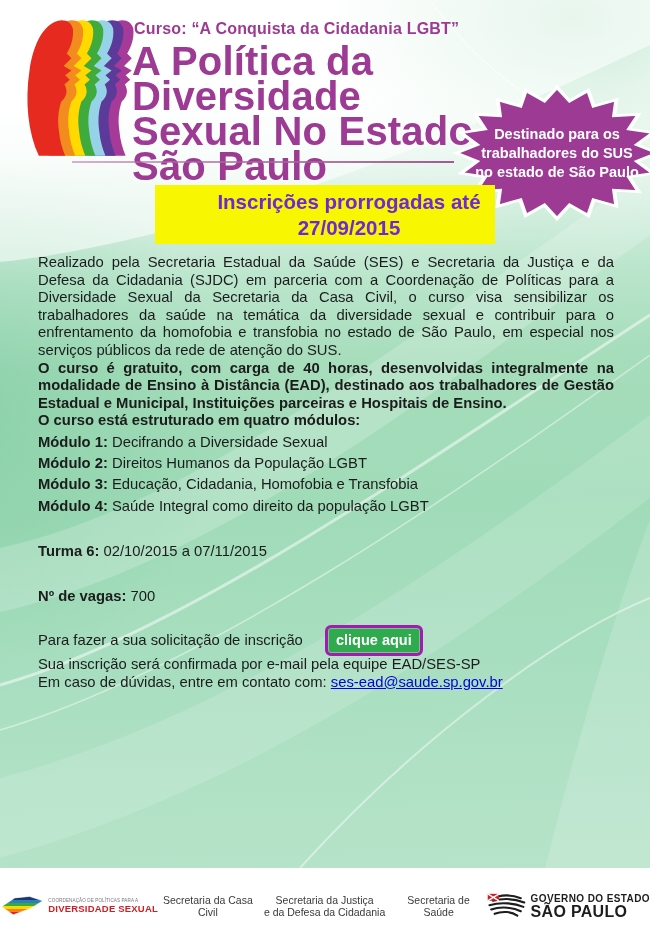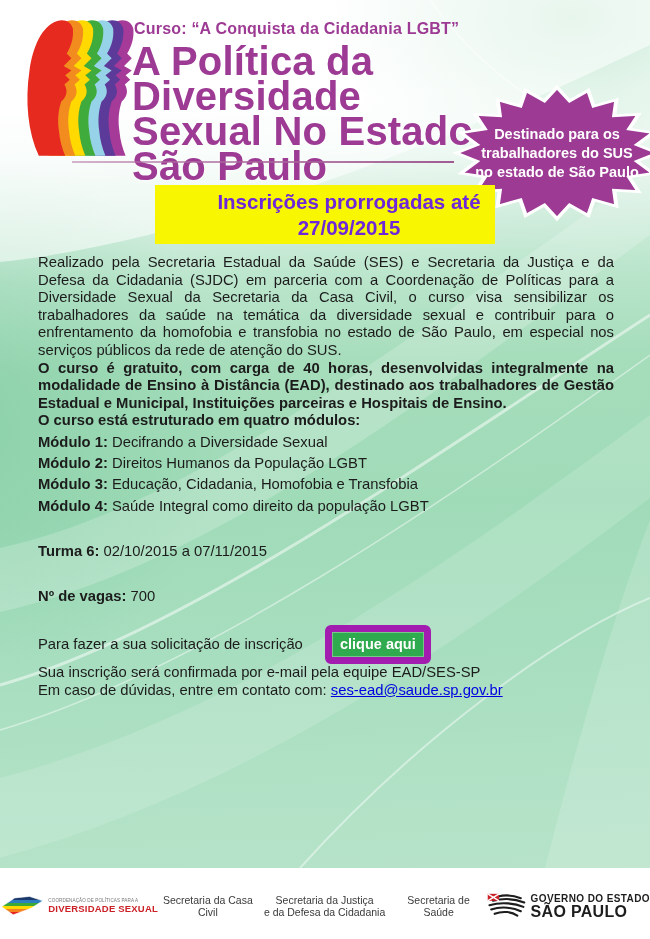--- a/index.html
+++ b/index.html
@@ -64,21 +64,21 @@
   .p2{margin-top:10px;}
   .modules-heading{margin-top:10px;}
   .module{margin-top:3.6px;}
   .module:first-of-type{margin-top:4px;}
   .module .lbl{font-weight:bold;}
   .turma{margin-top:28px;}
   .vagas{margin-top:27px;}
   .inscr-row{margin-top:20px;display:flex;align-items:center;}
   .btn{
     display:inline-block;margin-left:22px;width:92px;height:25px;line-height:25px;
-    background:#2faa4e;border:7px solid #a21caf;border-radius:6px;
+    background:#2faa4e;border:3px solid #a21caf;border-radius:6px;
     color:#ffffff;font-weight:bold;font-size:14.5px;text-align:center;
     text-decoration:none;cursor:pointer;box-shadow:0 0 0 1px rgba(255,255,255,.35) inset;
   }
   .confirmation{margin-top:20px;}
   .contact{margin-top:24px;}
   .email{color:#0000e0;text-decoration:underline;cursor:pointer;}
 
   
   .footer{
     position:absolute;left:0;top:878px;width:650px;height:56px;

